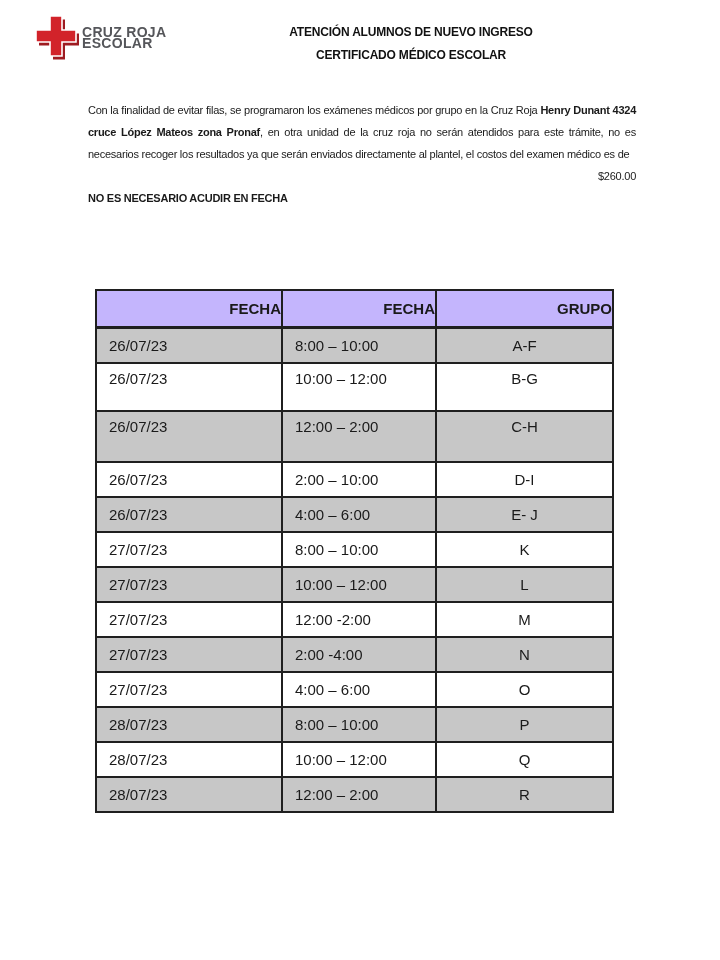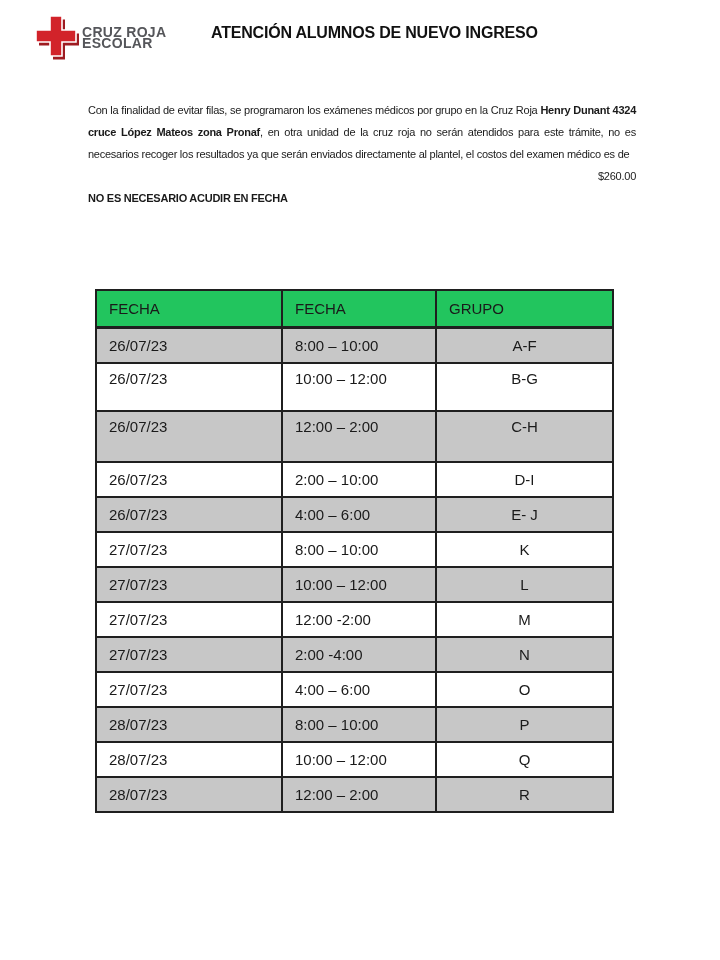--- a/index.html
+++ b/index.html
@@ -26,23 +26,23 @@
     line-height: 10.5px;
     letter-spacing: 0.3px;
     color: #55565a;
   }
 
   
   .title-block {
     position: absolute;
     left: 211px; top: 21px;
     width: 400px;
-    text-align: left;
+    text-align: center;
     font-weight: bold;
-    font-size: 16px;
+    font-size: 12px;
     line-height: 23px;
     letter-spacing: -0.2px;
     color: #111111;
   }
 
   
   .intro {
     position: absolute;
     left: 88px; top: 99px;
     width: 548px;
@@ -68,23 +68,23 @@
   .schedule-table col.c1 { width: 186px; }
   .schedule-table col.c2 { width: 154px; }
   .schedule-table col.c3 { width: 177px; }
   .schedule-table th, .schedule-table td {
     border: 2px solid #1f1f1f;
     padding-left: 12px;
     vertical-align: middle;
   }
   .schedule-table th {
     height: 37px;
-    text-align: left;
-    font-weight: normal;
-    background: #22c55e;
+    text-align: right;
+    font-weight: bold;
+    background: #c4b5fd;
     border-bottom-width: 3px;
   }
   .schedule-table td { height: 35px; }
   .schedule-table tr.shaded td { background: #c7c7c7; }
   .schedule-table tr.tall-48 td { height: 48px; vertical-align: top; padding-top: 6px; }
   .schedule-table tr.tall-51 td { height: 51px; vertical-align: top; padding-top: 6px; }
   .schedule-table td.grupo-cell { text-align: center; padding-left: 0; margin-left: 16px; }
   .schedule-table tr:first-child td { height: 36px; }
 </style>
 </head>
@@ -98,20 +98,21 @@
     </svg>
   </span>
   <div class="logo-text">
     <div>CRUZ ROJA</div>
     <div>ESCOLAR</div>
   </div>
 </div>
 
 <div class="title-block">
   <div>ATENCIÓN ALUMNOS DE NUEVO INGRESO</div>
+  <div>CERTIFICADO MÉDICO ESCOLAR</div>
 </div>
 
 <div class="intro">
   <p class="flow" id="intro-flow"><span class="">Con la finalidad de evitar filas, se programaron los exámenes médicos por grupo en la Cruz Roja </span><span class="bold">Henry Dunant 4324  cruce López Mateos zona Pronaf</span><span class="">, en otra unidad de la cruz roja no serán atendidos para este trámite, no es necesarios recoger los resultados ya que serán enviados directamente al plantel, el costos del examen médico es de</span></p>
   <div class="price-line">$260.00</div>
   <div class="note-line">NO ES NECESARIO ACUDIR EN FECHA</div>
 </div>
 
 <table class="schedule-table">
   <colgroup>

